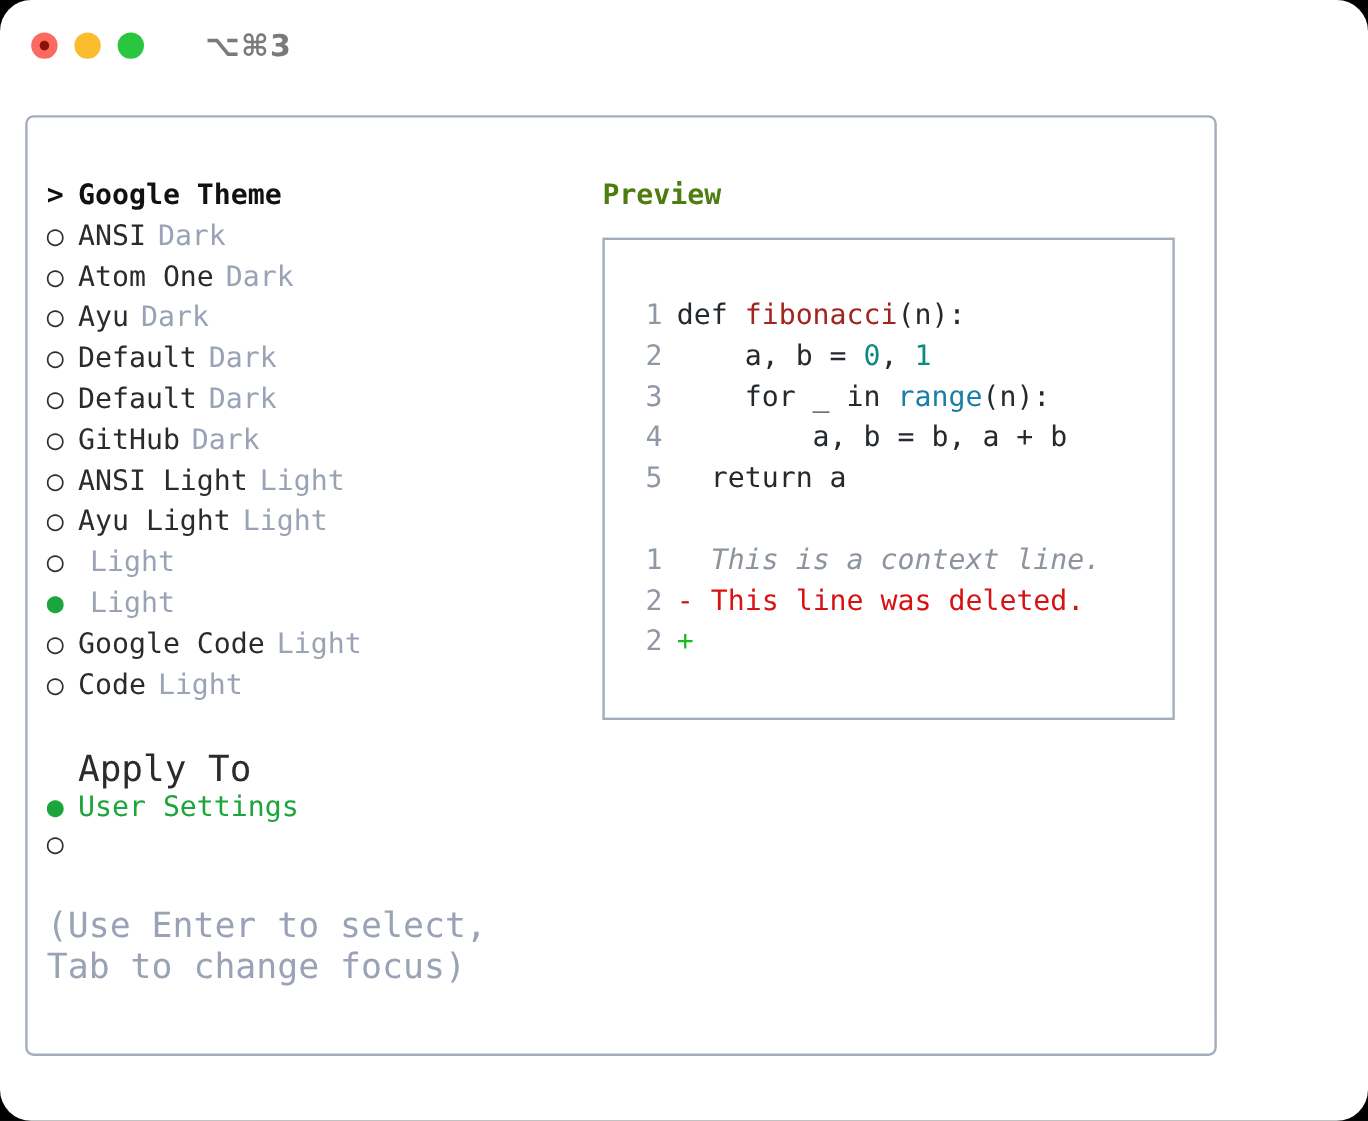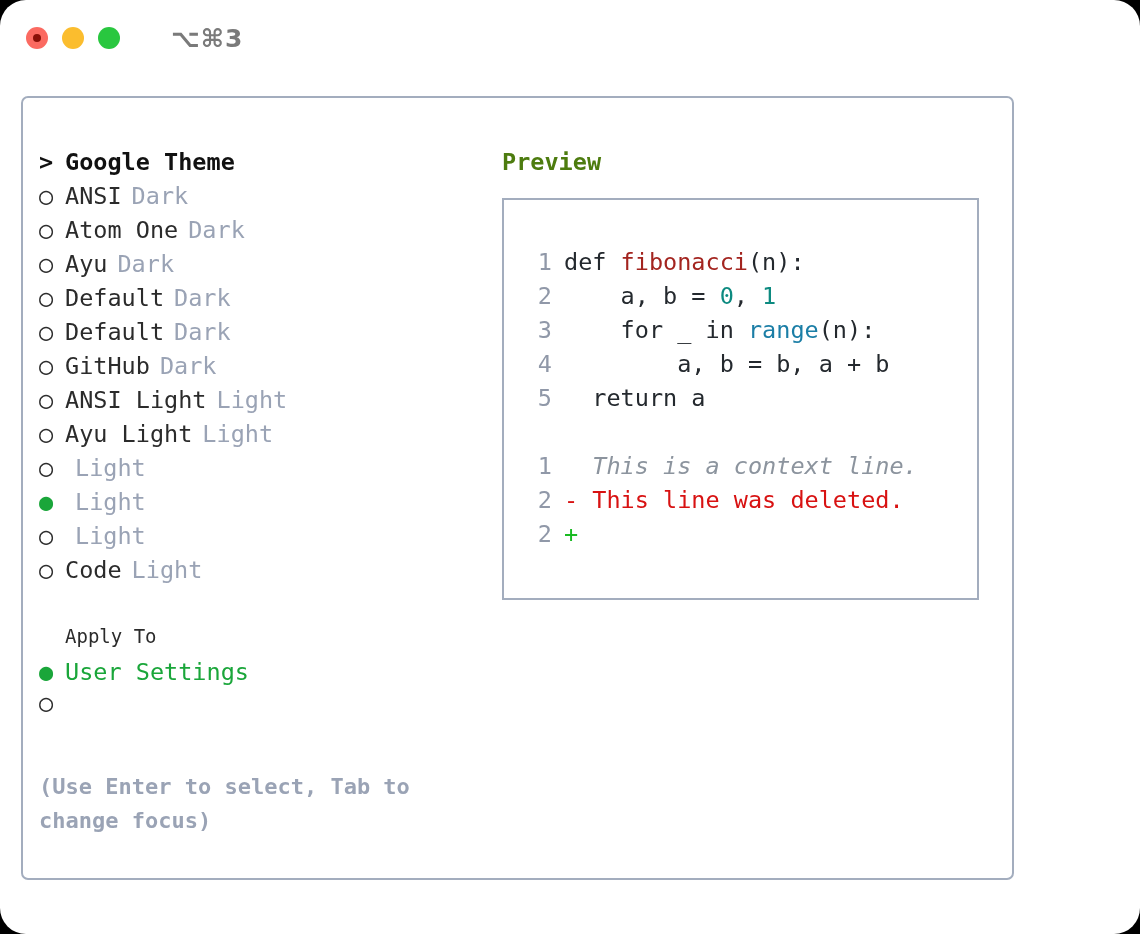--- a/index.html
+++ b/index.html
@@ -118,33 +118,32 @@
     font-size: 23.5px;
   }
   .item-label { color: #2b2b2b; }
   .item-label.selected { color: #1aa63a; }
   .badge {
     color: #9aa3b5;
     margin-left: 10px;
   }
   .section-label {
     color: #2b2b2b;
-    font-size: 19px;
+    font-size: 30px;
   }
 
   .spacer-row { height: 34px; }
 
   .hint {
-    margin-top: 44px;
+    margin-top: 28px;
     color: #9aa3b5;
-    font-size: 22px;
+    font-size: 29px;
     line-height: 34px;
     width: 410px;
     word-spacing: 0px;
-    font-weight: bold;
   }
 
   
   .right-col {
     position: absolute;
     left: 479px;
     top: 50px;
     width: 500px;
   }
   .preview-title {
@@ -216,21 +215,21 @@
             <div class="list-line"><span class="marker radio-off">○</span><span class="item-label">ANSI</span><span class="badge">Dark</span></div>
             <div class="list-line"><span class="marker radio-off">○</span><span class="item-label">Atom One</span><span class="badge">Dark</span></div>
             <div class="list-line"><span class="marker radio-off">○</span><span class="item-label">Ayu</span><span class="badge">Dark</span></div>
             <div class="list-line"><span class="marker radio-off">○</span><span class="item-label">Default</span><span class="badge">Dark</span></div>
             <div class="list-line"><span class="marker radio-off">○</span><span class="item-label">Default</span><span class="badge">Dark</span></div>
             <div class="list-line"><span class="marker radio-off">○</span><span class="item-label">GitHub</span><span class="badge">Dark</span></div>
             <div class="list-line"><span class="marker radio-off">○</span><span class="item-label">ANSI Light</span><span class="badge">Light</span></div>
             <div class="list-line"><span class="marker radio-off">○</span><span class="item-label">Ayu Light</span><span class="badge">Light</span></div>
             <div class="list-line"><span class="marker radio-off">○</span><span class="badge">Light</span></div>
             <div class="list-line"><span class="marker radio-on">●</span><span class="badge">Light</span></div>
-            <div class="list-line"><span class="marker radio-off">○</span><span class="badge">Light</span></div>
+            <div class="list-line"><span class="marker radio-off">○</span><span class="item-label">Google Code</span><span class="badge">Light</span></div>
             <div class="list-line"><span class="marker radio-off">○</span><span class="item-label">Code</span><span class="badge">Light</span></div>
           </div>
 
         <div class="spacer-row"></div>
 
         <div class="list-line">
           <span class="marker blank">○</span>
           <span class="section-label">Apply To</span>
         </div>
 

